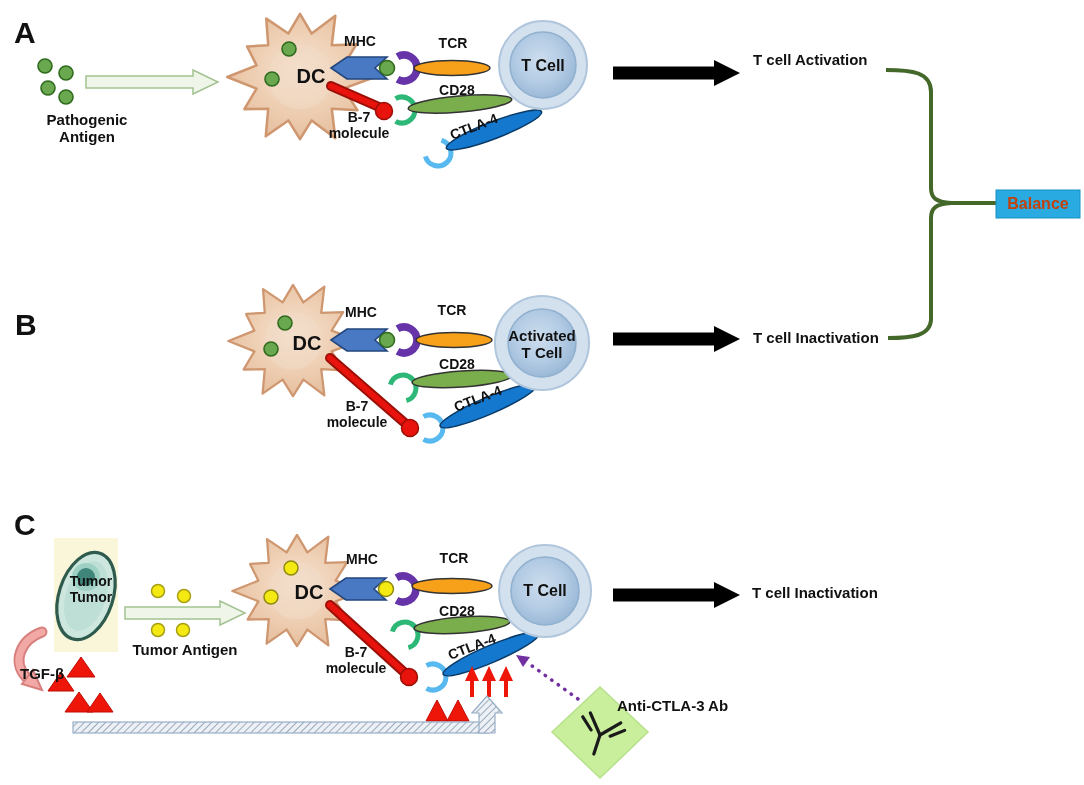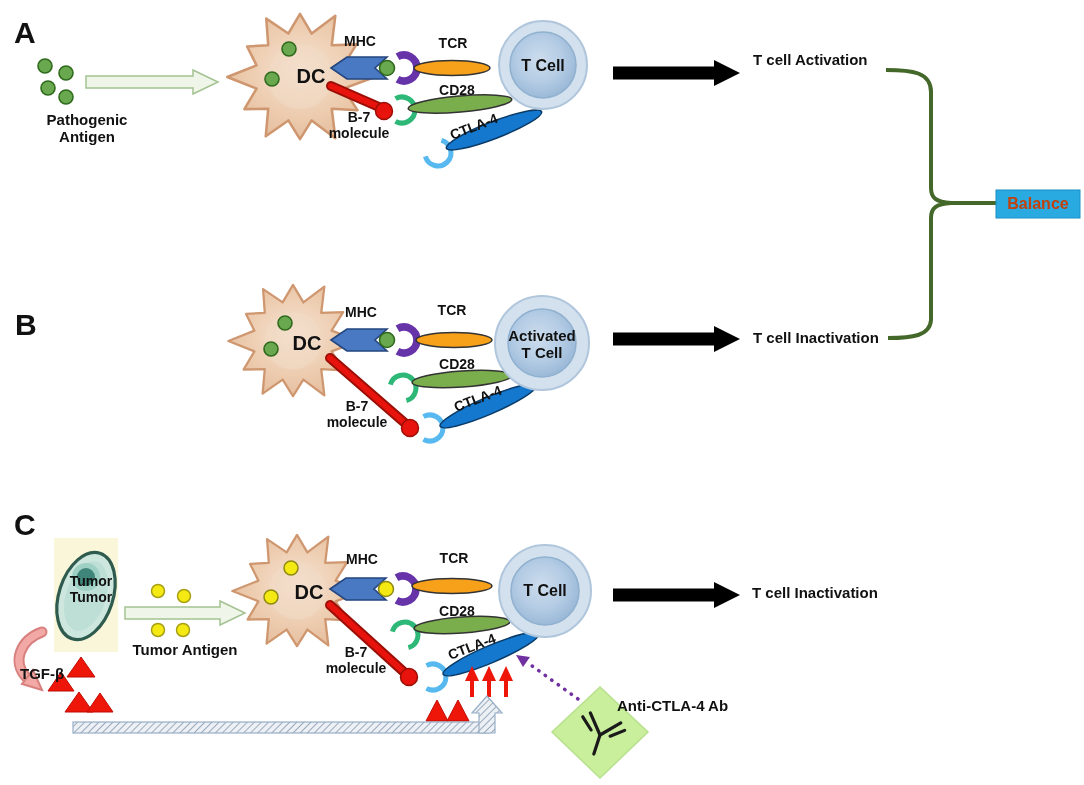--- a/index.html
+++ b/index.html
@@ -252,16 +252,16 @@
 <div class="lbl s17" style="left:300px;top:592px;">DC</div>
 <div class="lbl s14" style="left:362px;top:560px;">MHC</div>
 <div class="lbl s14" style="left:454px;top:559px;">TCR</div>
 <div class="lbl s14" style="left:457px;top:612px;">CD28</div>
 <div class="lbl s14 rot" style="left:472px;top:647px;">CTLA-4</div>
 <div class="lbl s14 two" style="left:356px;top:660px;">
   <div>B-7</div>
   <div>molecule</div>
 </div>
 <div class="lbl s16" style="left:545px;top:591px;">T Cell</div>
-<div class="lbl left s15" style="left:617px;top:706px;">Anti-CTLA-4 Ab</div>
+<div class="lbl left s15" style="left:617px;top:706px;">Anti-CTLA-3 Ab</div>
 <div class="lbl left s15" style="left:752px;top:593px;">T cell Inactivation</div>
 
 </div>
 
 </body></html>

